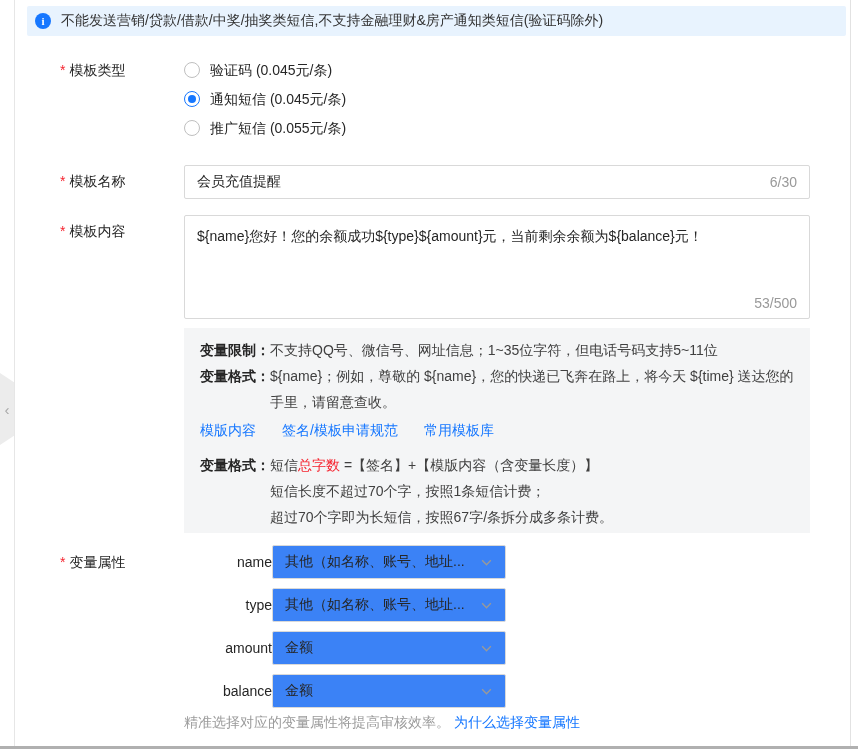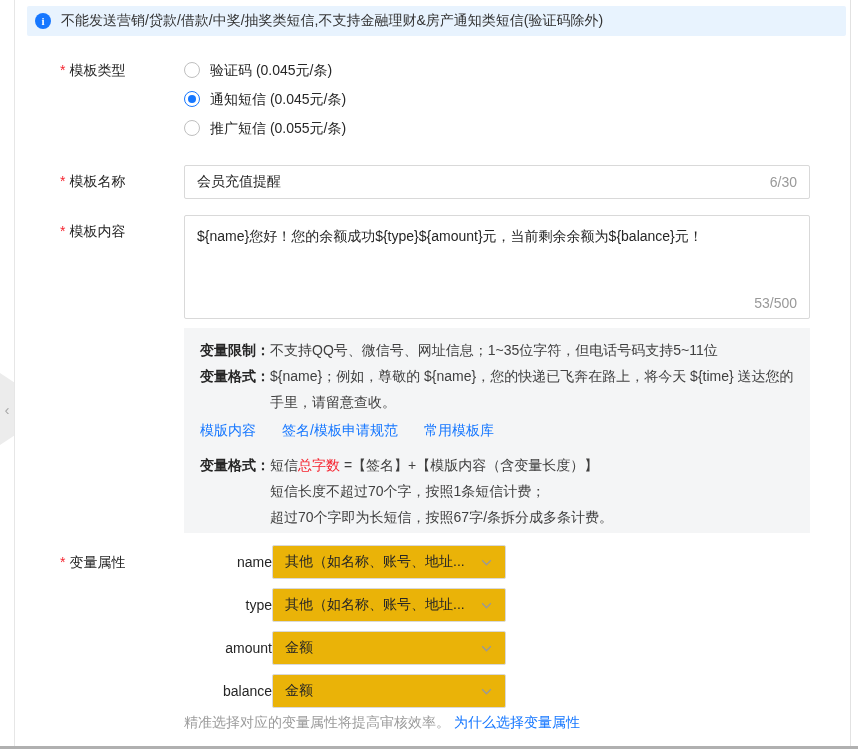--- a/index.html
+++ b/index.html
@@ -73,21 +73,21 @@
   .tip-line { display:flex; }
   .tip-label { font-weight:bold; color:#262626; flex-shrink:0; }
   .tip-links { display:flex; gap:26px; margin-top:2px; }
   .tip-links a, .link { color:#1677ff; text-decoration:none; cursor:pointer; }
   .red { color:#f5222d; }
 
   
   .attr-row { display:flex; align-items:center; height:34px; margin-bottom:9px; }
   .attr-name { width:64px; flex-shrink:0; color:#262626;text-align:right; }
   .select {
-    width:234px; height:34px; border:1px solid #d9d9d9; border-radius:2px; background:#eab308;
+    width:234px; height:34px; border:1px solid #d9d9d9; border-radius:2px; background:#3b82f6;
     display:flex; align-items:center; justify-content:space-between; padding:0 12px; cursor:pointer;
   }
   .select-value { white-space:nowrap; overflow:hidden; }
   .hint { color:#9b9b9b; }
 </style>
 </head>
 <body>
 
 <div class="panel-border-left"></div>
 <div class="panel-border-right"></div>

